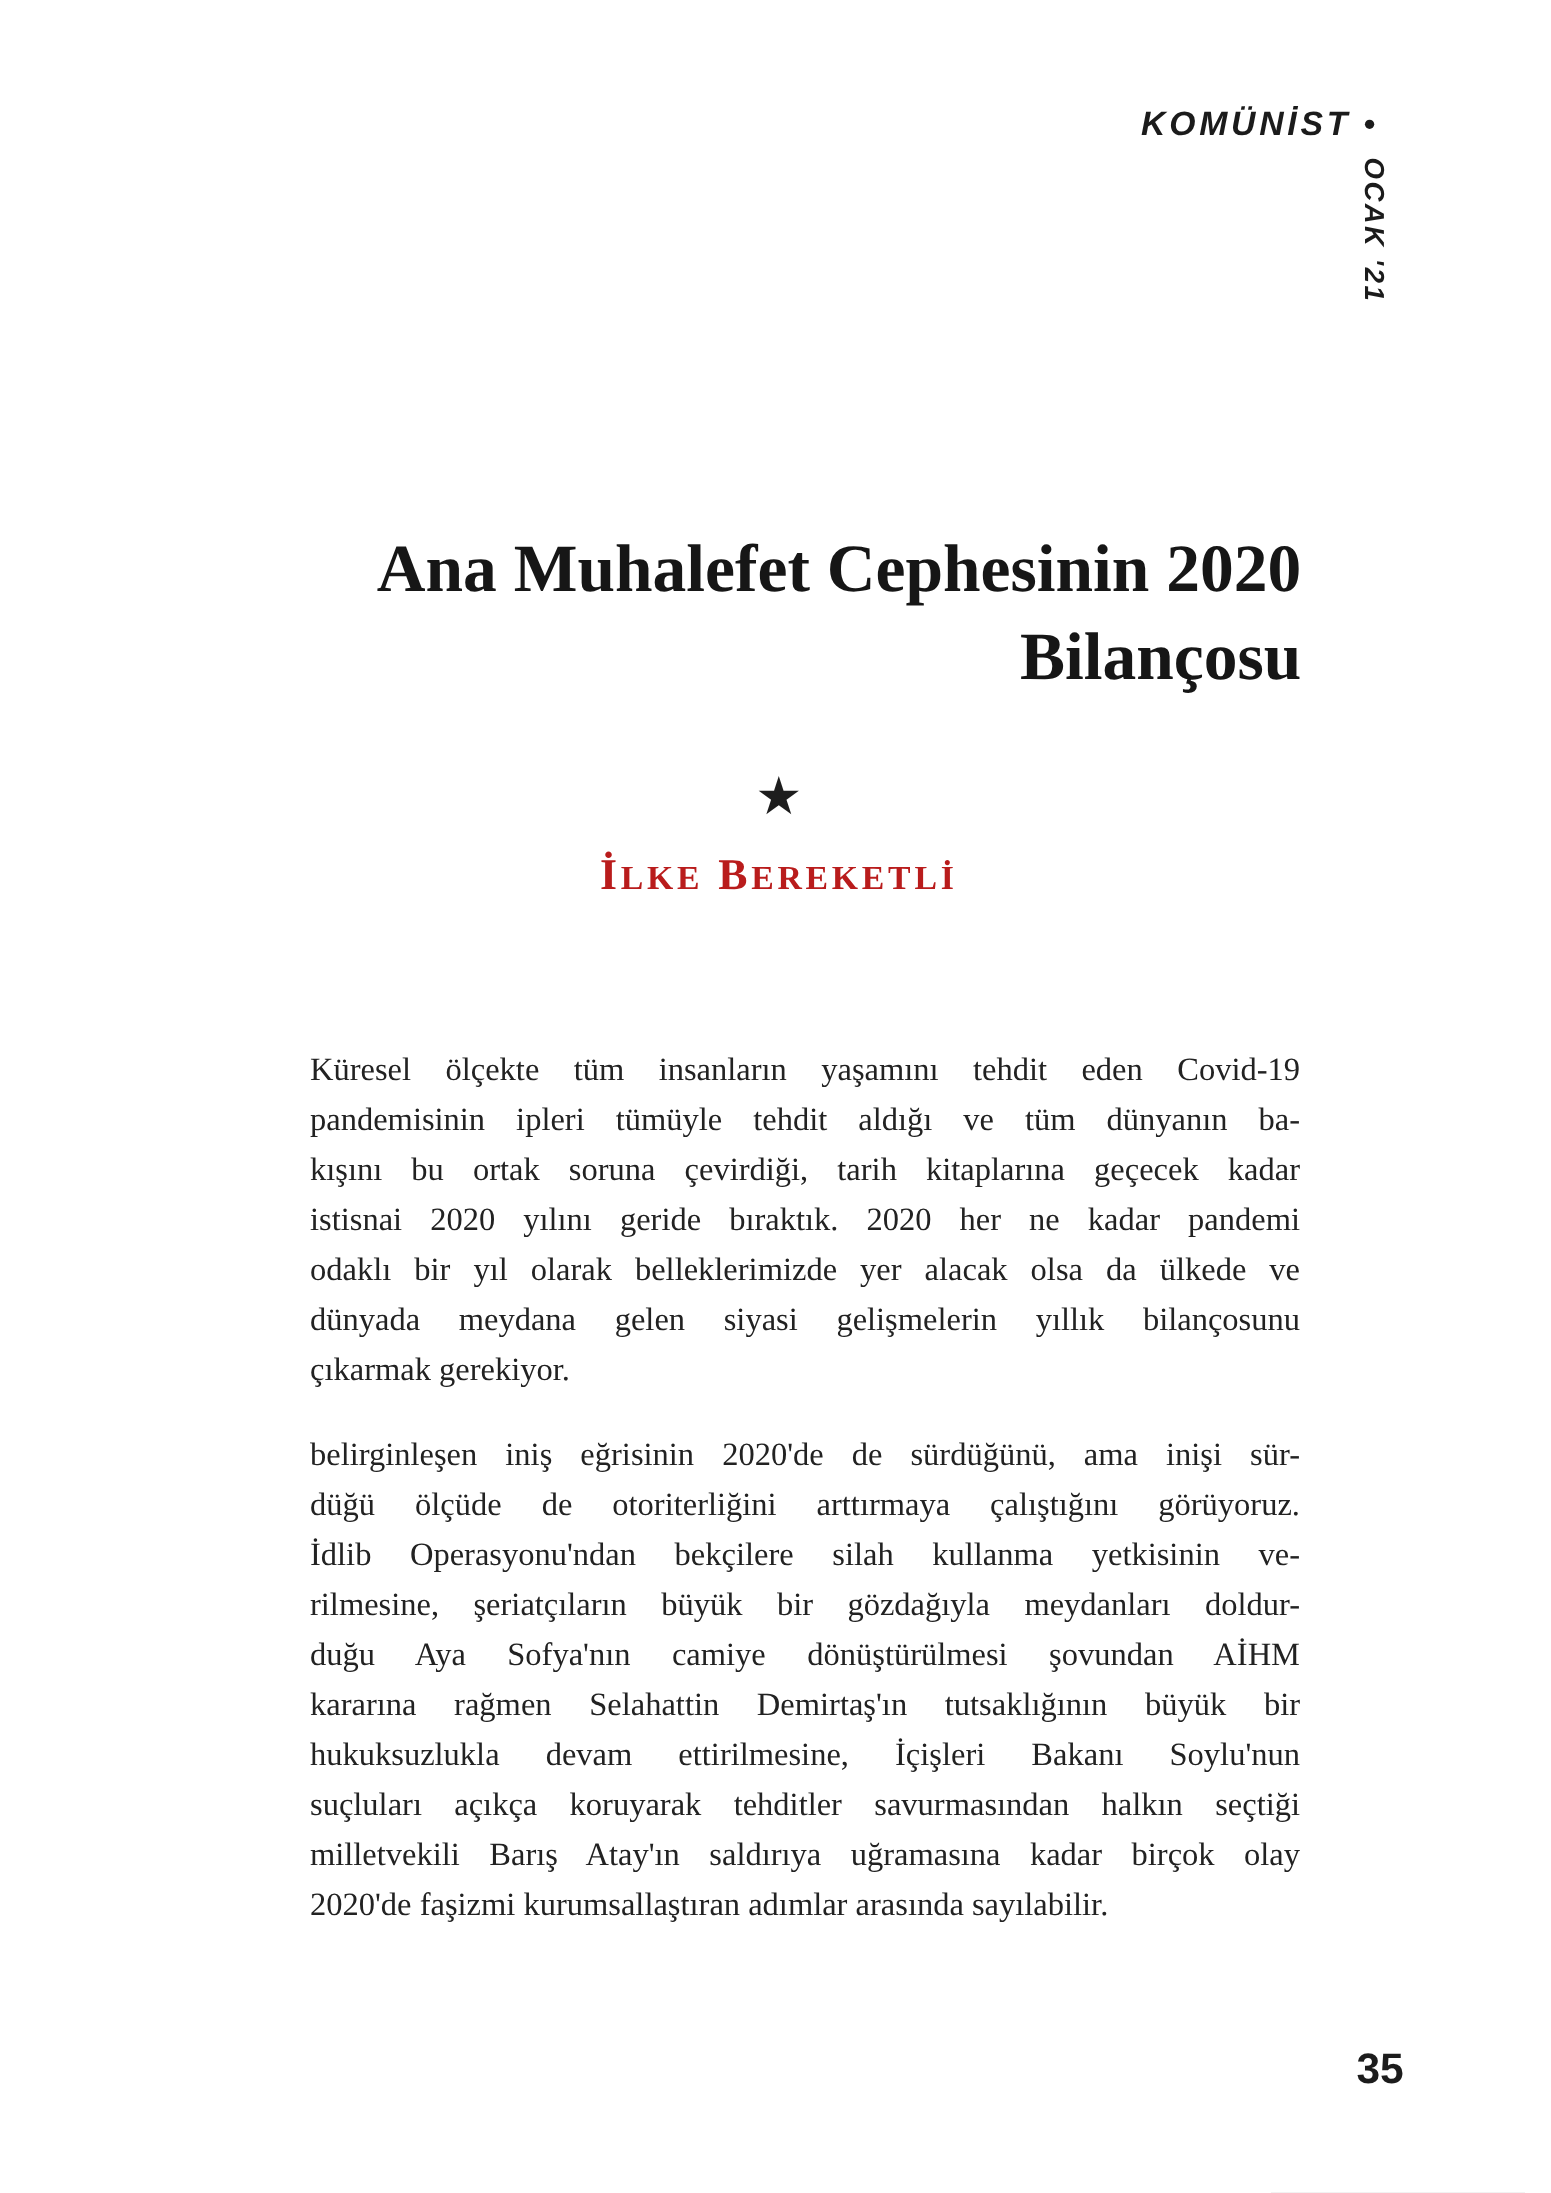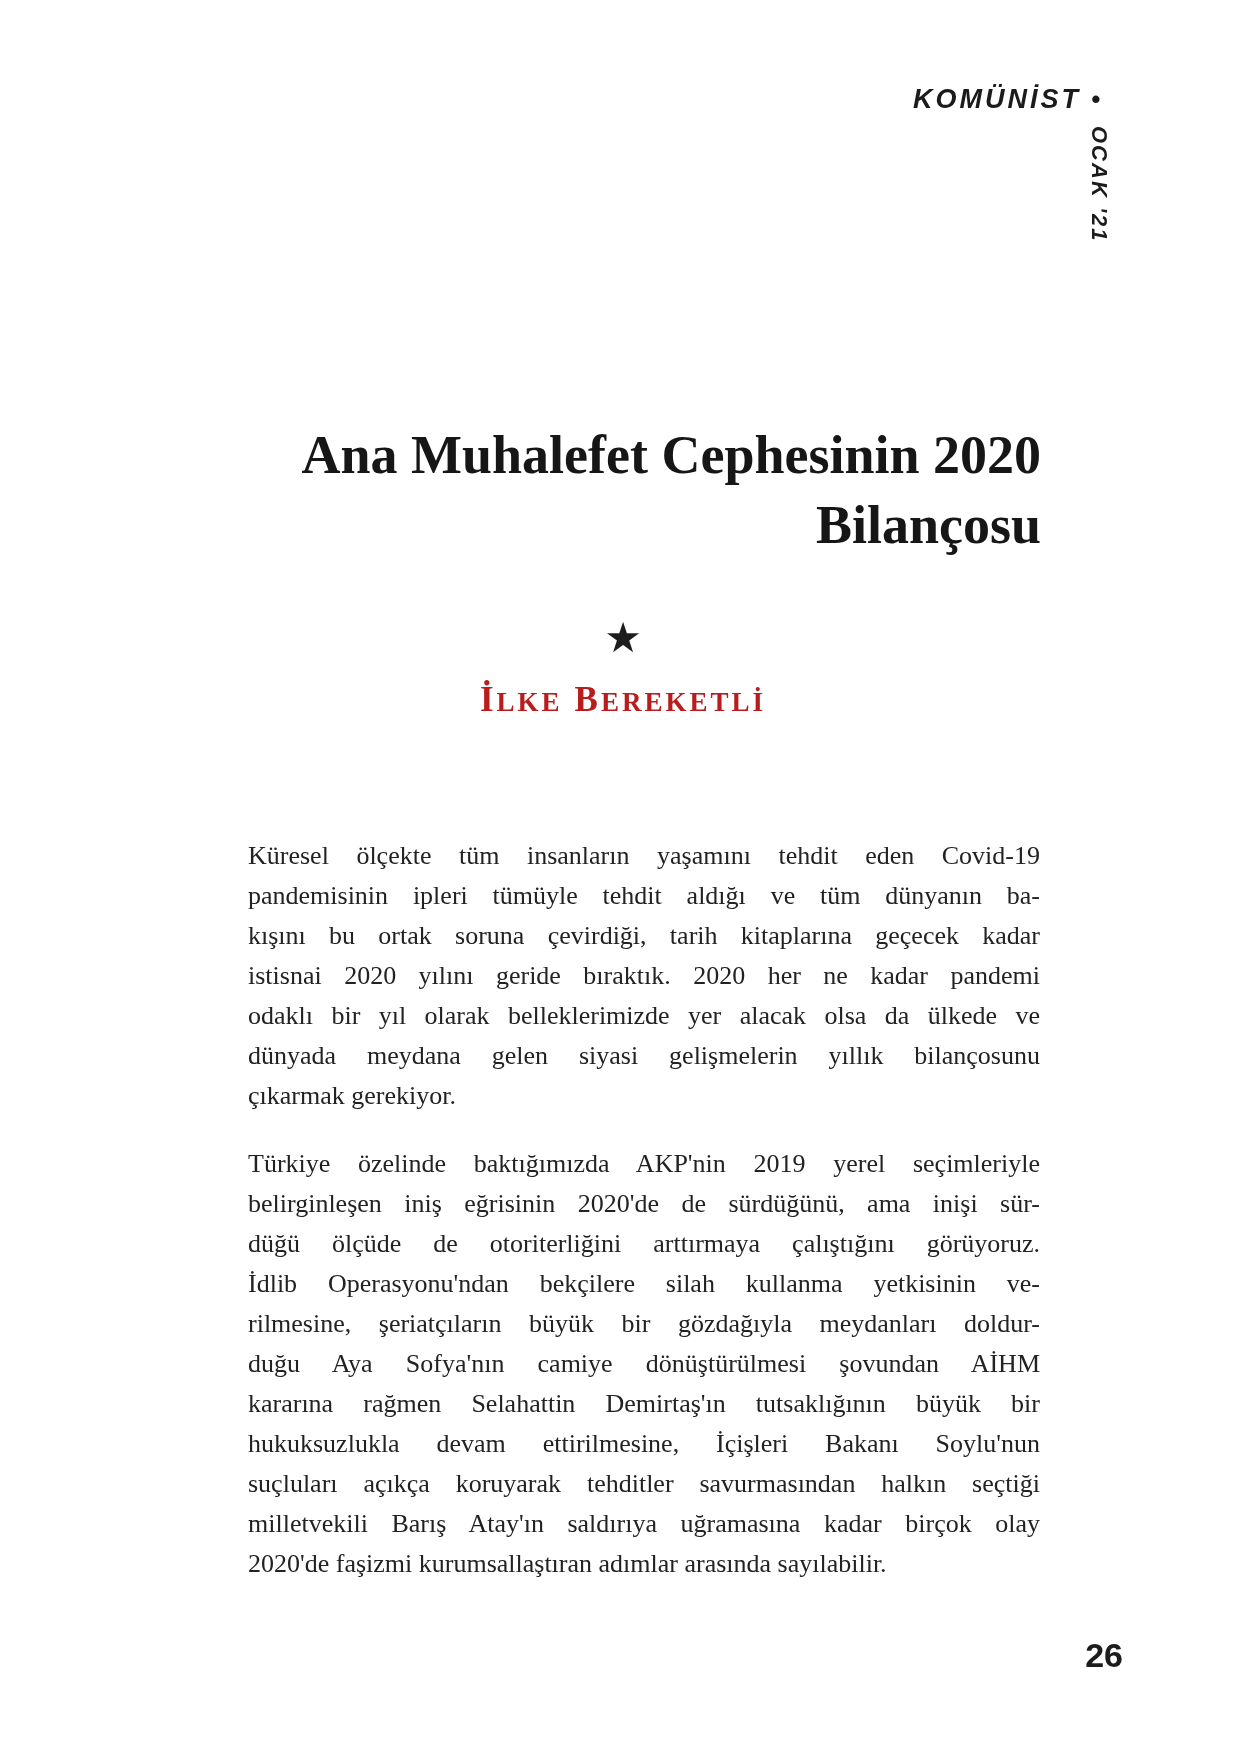--- a/index.html
+++ b/index.html
@@ -151,29 +151,28 @@
     <div class="paragraph">
       <div class="line">Küresel ölçekte tüm insanların yaşamını tehdit eden Covid-19</div>
       <div class="line">pandemisinin ipleri tümüyle tehdit aldığı ve tüm dünyanın ba-</div>
       <div class="line">kışını bu ortak soruna çevirdiği, tarih kitaplarına geçecek kadar</div>
       <div class="line">istisnai 2020 yılını geride bıraktık. 2020 her ne kadar pandemi</div>
       <div class="line">odaklı bir yıl olarak belleklerimizde yer alacak olsa da ülkede ve</div>
       <div class="line">dünyada meydana gelen siyasi gelişmelerin yıllık bilançosunu</div>
       <div class="line last">çıkarmak gerekiyor.</div>
     </div>
     <div class="paragraph">
-      <div class="line">Türkiye özelinde baktığımızda AKP'nin 2019 yerel seçimleriyle</div>
       <div class="line">belirginleşen iniş eğrisinin 2020'de de sürdüğünü, ama inişi sür-</div>
       <div class="line">düğü ölçüde de otoriterliğini arttırmaya çalıştığını görüyoruz.</div>
       <div class="line">İdlib Operasyonu'ndan bekçilere silah kullanma yetkisinin ve-</div>
       <div class="line">rilmesine, şeriatçıların büyük bir gözdağıyla meydanları doldur-</div>
       <div class="line">duğu Aya Sofya'nın camiye dönüştürülmesi şovundan AİHM</div>
       <div class="line">kararına rağmen Selahattin Demirtaş'ın tutsaklığının büyük bir</div>
       <div class="line">hukuksuzlukla devam ettirilmesine, İçişleri Bakanı Soylu'nun</div>
       <div class="line">suçluları açıkça koruyarak tehditler savurmasından halkın seçtiği</div>
       <div class="line">milletvekili Barış Atay'ın saldırıya uğramasına kadar birçok olay</div>
       <div class="line last">2020'de faşizmi kurumsallaştıran adımlar arasında sayılabilir.</div>
     </div>
   </div>
 
-  <div class="page-number">26</div>
+  <div class="page-number">35</div>
 
 </div>
 
 </body></html>

